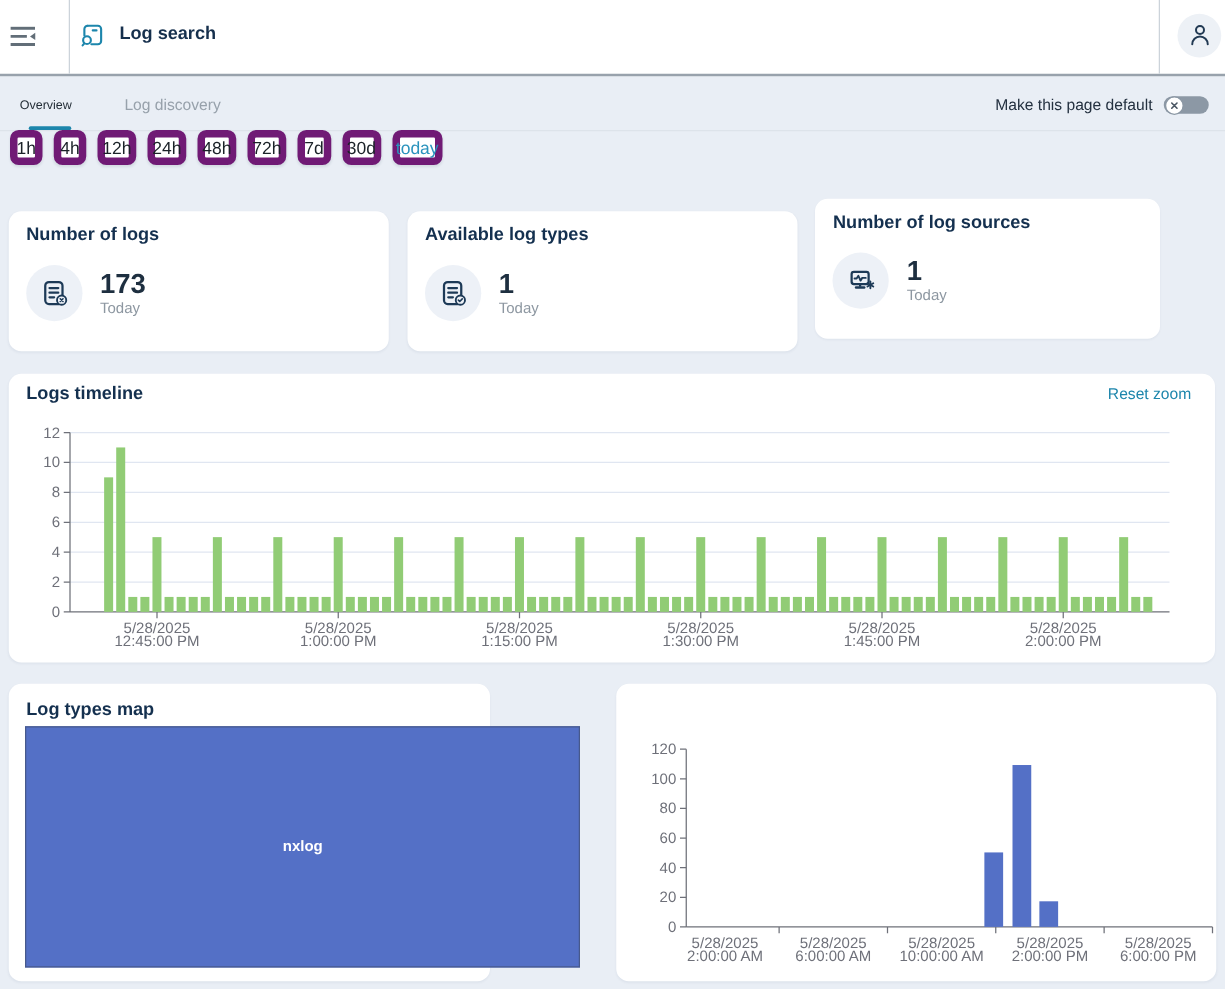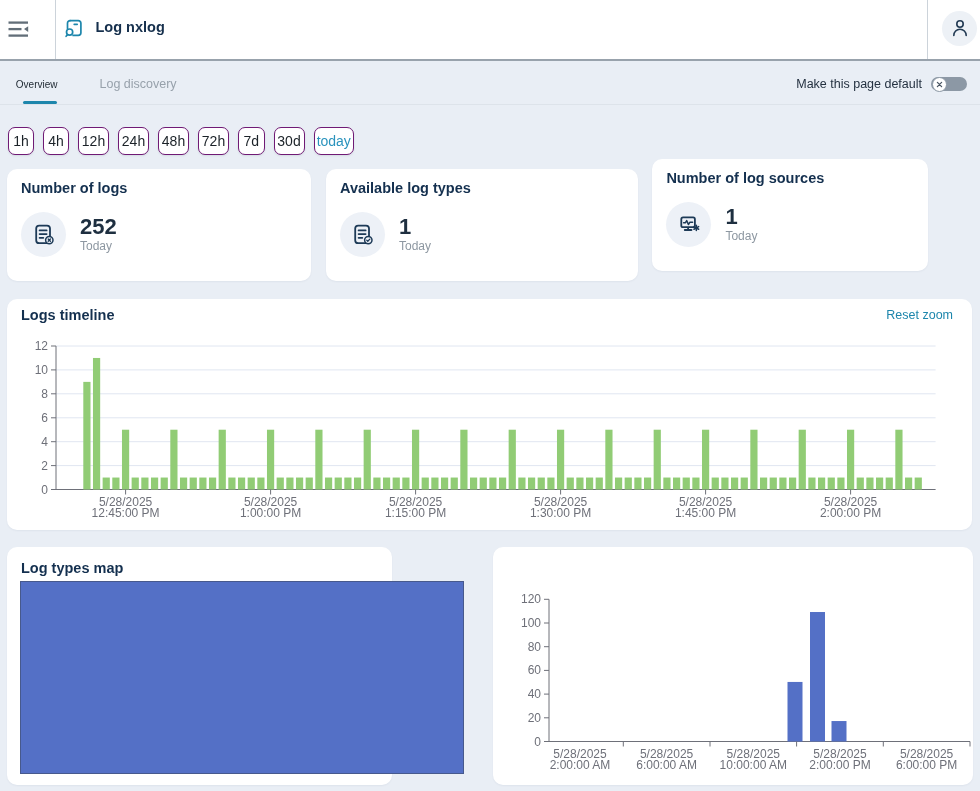--- a/index.html
+++ b/index.html
@@ -1,19 +1,19 @@
 <!DOCTYPE html>
 <html><head><meta charset="utf-8"><style>
 * { margin:0; padding:0; box-sizing:border-box; }
 html,body { width:980px; height:791px; overflow:hidden; background:#e9eef5;
   font-family:"Liberation Sans", sans-serif; position:relative; }
 .abs { position:absolute; }
 .card { position:absolute; background:#fff; border-radius:10px; box-shadow:0 1px 2px rgba(20,40,70,0.05);padding-left:24px; }
 .ctitle { position:absolute; font-size:14.5px; font-weight:bold; color:#14304f; line-height:15px; }
-.chip { position:absolute; top:127px; height:28px; background:#fff; border:1px solid #701a75;
+.chip { position:absolute; top:104px; height:28px; background:#fff; border:6px solid #701a75;
   border-radius:7px; box-shadow:0 1px 2px rgba(30,45,65,0.10); font-size:14px;
   display:flex; align-items:center; justify-content:center; }
 .statcirc { position:absolute; left:14px; top:43px; width:45px; height:45px; border-radius:50%;
   background:#edf1f7; display:flex; align-items:center; justify-content:center; }
 .statval { position:absolute; left:73px; top:46.5px; font-size:22px; font-weight:bold; color:#1e2f40; line-height:22px; }
 .stattoday { position:absolute; left:73px; top:70.5px; font-size:12px; color:#8d97a1; line-height:12px; }
 </style></head>
 <body>
 
 <div class="abs" style="left:0;top:0;width:980px;height:61px;background:#fff;border-bottom:2px solid #98a2ac"></div>
@@ -25,21 +25,21 @@
 <line x1="0.5" y1="14.6" x2="20" y2="14.6" stroke="#626e78" stroke-width="2.3"></line>
 <path d="M20.2 5.2 v5.8 l-4.2 -2.9 z" fill="#626e78"></path>
 </svg></div>
 <div class="abs" style="left:64px;top:19px"><svg width="20" height="20" viewBox="0 0 20 20" fill="none">
 <path d="M6.1 1.6 h8.2 a2.6 2.6 0 0 1 2.6 2.6 v9.6 a2.6 2.6 0 0 1 -2.6 2.6 h-5.2" stroke="#1d86ac" stroke-width="1.7" stroke-linecap="round"></path>
 <path d="M6.1 1.6 a2.6 2.6 0 0 0 -2.6 2.6 v5.2" stroke="#1d86ac" stroke-width="1.7" stroke-linecap="round"></path>
 <line x1="10.2" y1="5.3" x2="13.2" y2="5.3" stroke="#1d86ac" stroke-width="1.7" stroke-linecap="round"></line>
 <circle cx="5.6" cy="13.1" r="3.1" stroke="#1d86ac" stroke-width="1.7"></circle>
 <line x1="3.3" y1="15.9" x2="2.1" y2="17.3" stroke="#1d86ac" stroke-width="1.7" stroke-linecap="round"></line>
 </svg></div>
-<div class="abs" style="left:95.5px;top:19.5px;font-size:14.5px;line-height:15px;font-weight:bold;color:#16304d">Log nxlog</div>
+<div class="abs" style="left:95.5px;top:19.5px;font-size:14.5px;line-height:15px;font-weight:bold;color:#16304d">Log search</div>
 <div class="abs" style="left:942px;top:10.5px;width:35px;height:35px;border-radius:50%;background:#edf1f6;display:flex;align-items:center;justify-content:center">
     <svg width="22" height="22" viewBox="0 0 22 22" fill="none">
 <circle cx="11" cy="7" r="3.2" stroke="#223a53" stroke-width="1.6"></circle>
 <path d="M4.8 18.4 a6.2 6.2 0 0 1 12.4 0" stroke="#223a53" stroke-width="1.6" stroke-linecap="round" fill="none"></path>
 </svg>
   </div>
 
 <div class="abs" style="left:0;top:104px;width:980px;height:1px;background:#dde3ea"></div>
 <div class="abs" style="left:15.8px;top:78px;font-size:10px;line-height:13px;color:#232d36">Overview</div>
 <div class="abs" style="left:99.5px;top:78px;font-size:12.5px;line-height:13px;color:#97a1ab">Log discovery</div>
@@ -67,21 +67,21 @@
 <div class="statcirc">
       <svg width="26" height="26" viewBox="0 0 26 26" fill="none">
 <rect x="5.2" y="3.6" width="13.8" height="17.6" rx="3" stroke="#1d3a57" stroke-width="1.8"></rect>
 <line x1="8.6" y1="8.4" x2="15.6" y2="8.4" stroke="#1d3a57" stroke-width="1.8" stroke-linecap="round"></line>
 <line x1="8.6" y1="12.1" x2="15.6" y2="12.1" stroke="#1d3a57" stroke-width="1.8" stroke-linecap="round"></line>
 <line x1="8.6" y1="15.8" x2="12.3" y2="15.8" stroke="#1d3a57" stroke-width="1.8" stroke-linecap="round"></line>
 <circle cx="18.3" cy="18.1" r="3.7" fill="#edf1f7" stroke="#1d3a57" stroke-width="1.5"></circle>
 <path d="M17.2 17 L19.4 19.2 M19.4 17 L17.2 19.2" stroke="#1d3a57" stroke-width="1.3" stroke-linecap="round"></path>
       </svg>
     </div>
-<div class="statval">252</div>
+<div class="statval">173</div>
 <div class="stattoday">Today</div>
 </div>
 <div class="card" style="left:326px;top:169px;width:312.2px;height:112px">
 <div class="ctitle" style="left:14px;top:12px">Available log types</div>
 <div class="statcirc">
       <svg width="26" height="26" viewBox="0 0 26 26" fill="none">
 <rect x="5.2" y="3.6" width="13.8" height="17.6" rx="3" stroke="#1d3a57" stroke-width="1.8"></rect>
 <line x1="8.6" y1="8.4" x2="15.6" y2="8.4" stroke="#1d3a57" stroke-width="1.8" stroke-linecap="round"></line>
 <line x1="8.6" y1="12.1" x2="15.6" y2="12.1" stroke="#1d3a57" stroke-width="1.8" stroke-linecap="round"></line>
 <line x1="8.6" y1="15.8" x2="12.3" y2="15.8" stroke="#1d3a57" stroke-width="1.8" stroke-linecap="round"></line>
@@ -241,20 +241,21 @@
       <text x="698.6" y="218.0" text-anchor="middle" font-size="12" fill="#6E7079">1:45:00 PM</text>
       <line x1="843.6" y1="190.5" x2="843.6" y2="195.5" stroke="#6E7079" stroke-width="1"></line>
       <text x="843.6" y="207.0" text-anchor="middle" font-size="12" fill="#6E7079">5/28/2025</text>
       <text x="843.6" y="218.0" text-anchor="middle" font-size="12" fill="#6E7079">2:00:00 PM</text>
     </svg>
 </div>
 
 <div class="card" style="left:7px;top:547px;width:385px;height:238px">
 <div class="ctitle" style="left:14px;top:13.5px">Log types map</div>
 <div style="position:absolute;left:13.4px;top:33.5px;width:443.6px;height:193.5px;background:#5470c6;border:1px solid #47598c"></div>
+<div style="position:absolute;left:13.4px;top:33.5px;width:443.6px;height:193.5px;display:flex;align-items:center;justify-content:center;font-size:12px;font-weight:bold;color:#fff">nxlog</div>
 </div>
 
 <div class="card" style="left:493px;top:547px;width:479.5px;height:238px">
 <svg width="480" height="238" viewBox="0 0 480 238" style="position:absolute;left:0;top:0">
       <line x1="56.0" y1="52.3" x2="56.0" y2="194.5" stroke="#6E7079" stroke-width="1"></line>
       <line x1="56.0" y1="194.5" x2="477" y2="194.5" stroke="#6E7079" stroke-width="1"></line>
       <line x1="51.0" y1="194.5" x2="56.0" y2="194.5" stroke="#6E7079" stroke-width="1"></line>
       <text x="48.0" y="198.5" text-anchor="end" font-size="12" fill="#6E7079">0</text>
       <line x1="51.0" y1="170.8" x2="56.0" y2="170.8" stroke="#6E7079" stroke-width="1"></line>
       <text x="48.0" y="174.8" text-anchor="end" font-size="12" fill="#6E7079">20</text>

